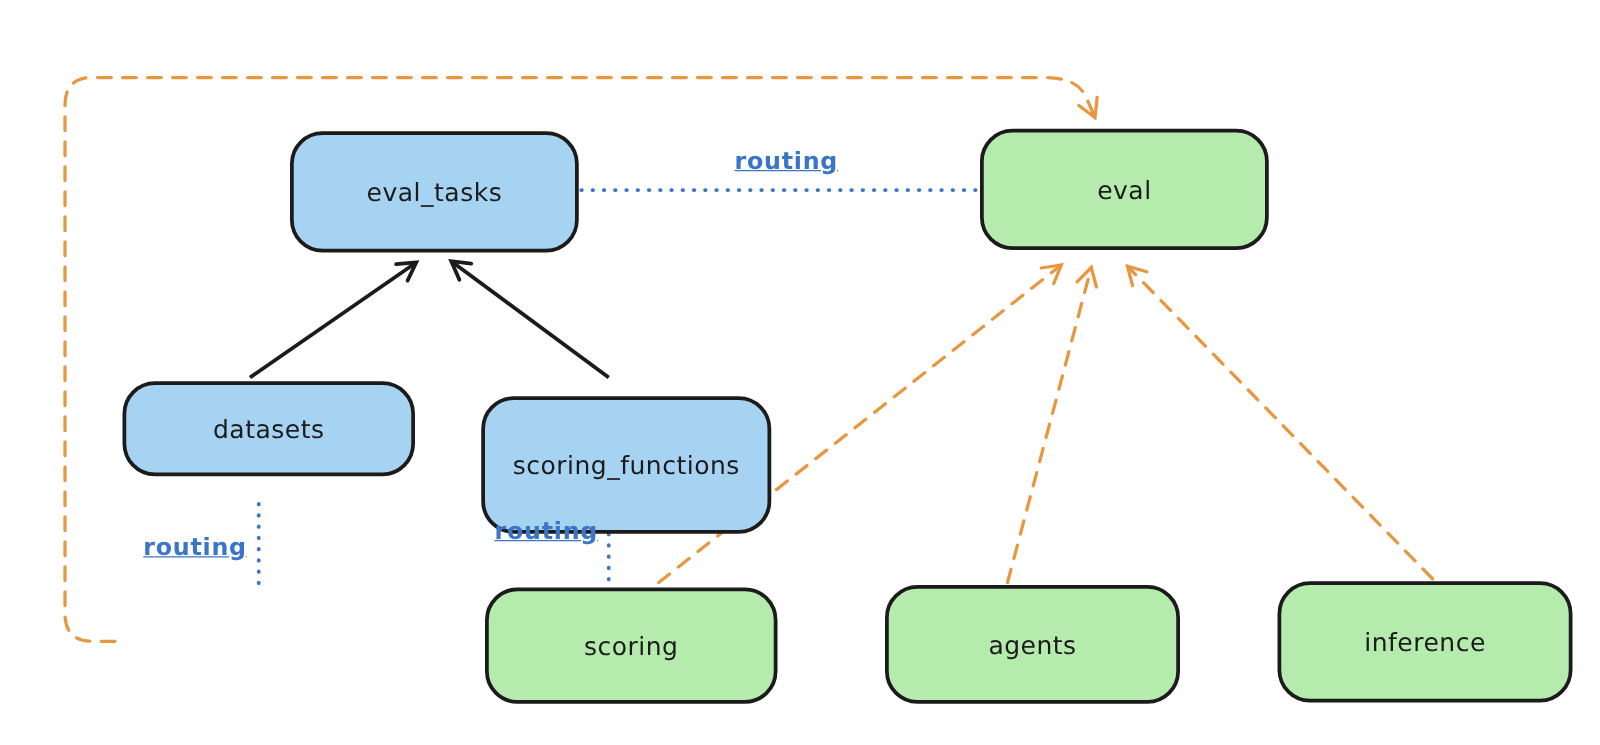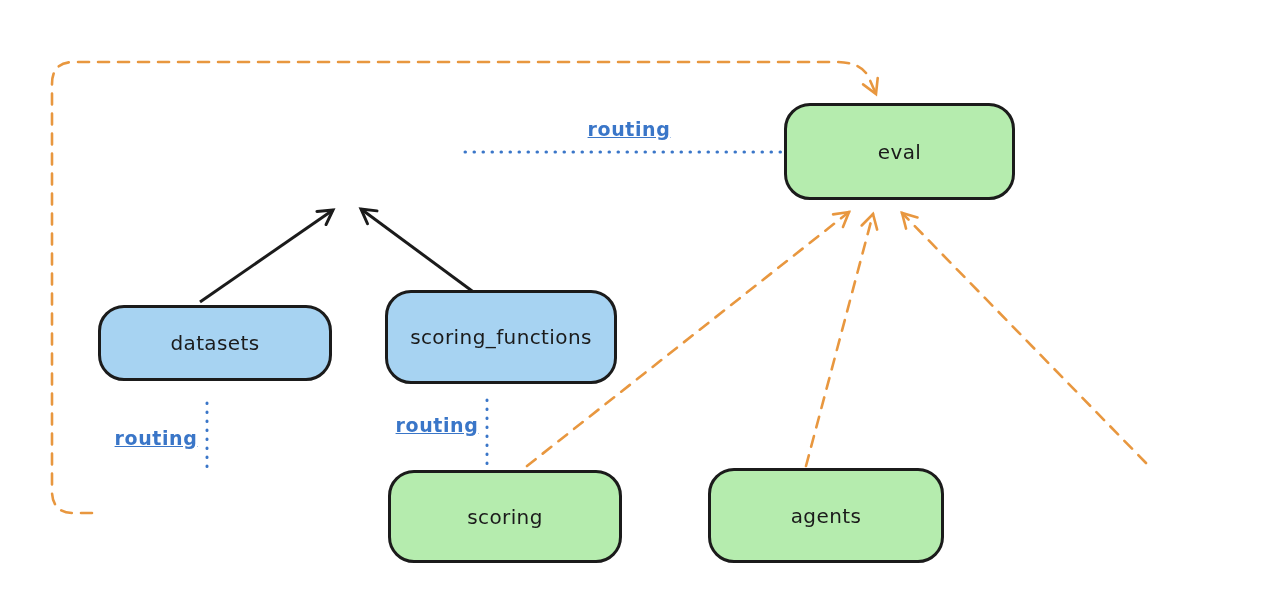--- a/index.html
+++ b/index.html
@@ -63,40 +63,46 @@
     <line x1="207" y1="403" x2="207" y2="472" class="edge-blue dotted" stroke-width="3"></line>
     <line x1="487" y1="400" x2="487" y2="466" class="edge-blue dotted" stroke-width="3"></line>
 
     <path d="M 92 513 H 74 Q 52 513 52 491 V 84 Q 52 62 74 62 H 836 Q 862 62 869 78 L 876 94" fill="none" class="edge-orange dashed" stroke-width="2.6" marker-end="url(#ah-orange)"></path>
 
     <line x1="527" y1="466" x2="849" y2="212" class="edge-orange dashed" stroke-width="2.6" marker-end="url(#ah-orange)"></line>
     <line x1="806" y1="466" x2="873" y2="214" class="edge-orange dashed" stroke-width="2.6" marker-end="url(#ah-orange)"></line>
     <line x1="1146" y1="463" x2="902" y2="213" class="edge-orange dashed" stroke-width="2.6" marker-end="url(#ah-orange)"></line>
   </svg>
 
+  <div class="node blue" style="left:232px;top:105px;width:231px;height:97px;">
+    <span>eval_tasks</span>
+  </div>
 
   <div class="node green" style="left:784px;top:103px;width:231px;height:97px;">
     <span>eval</span>
   </div>
 
   <div class="node blue" style="left:98px;top:305px;width:234px;height:76px;">
     <span>datasets</span>
   </div>
 
-  <div class="node blue" style="left:385px;top:290px;width:232px;height:94px;text-align:right;">
+  <div class="node blue" style="left:385px;top:317px;width:232px;height:110px;text-align:right;">
     <span>scoring_functions</span>
   </div>
 
 
   <div class="node green" style="left:708px;top:468px;width:236px;height:95px;">
     <span>agents</span>
   </div>
 
   <div class="node green" style="left:388px;top:470px;width:234px;height:93px;">
     <span>scoring</span>
   </div>
 
+  <div class="node green" style="left:1022px;top:465px;width:236px;height:97px;">
+    <span>inference</span>
+  </div>
 
   <div class="edge-label" style="left:579px;top:118px;width:100px;">routing</div>
   <div class="edge-label" style="left:106px;top:427px;width:100px;">routing</div>
   <div class="edge-label" style="left:387px;top:414px;width:100px;">routing</div>
 
 </div>
 
 </body></html>

